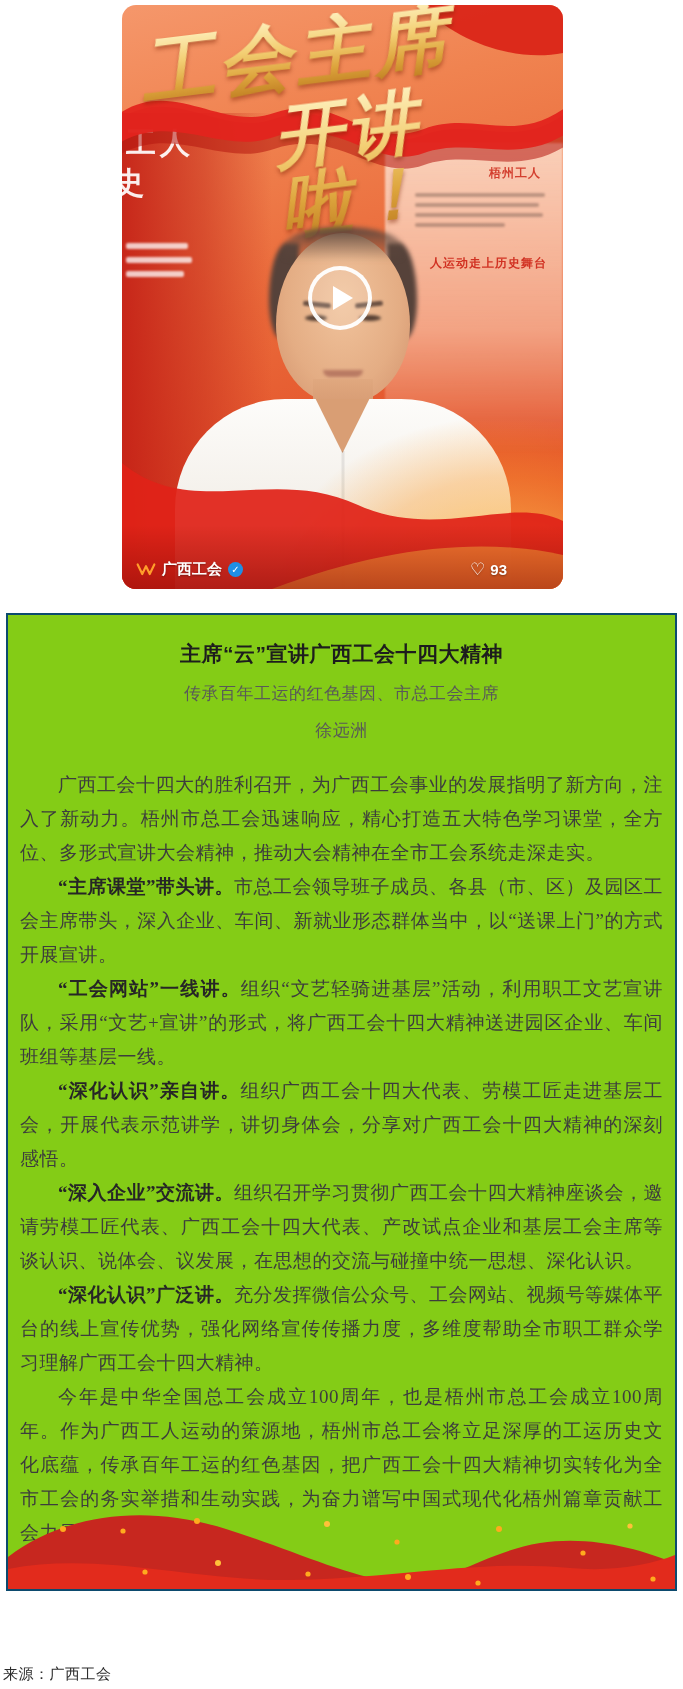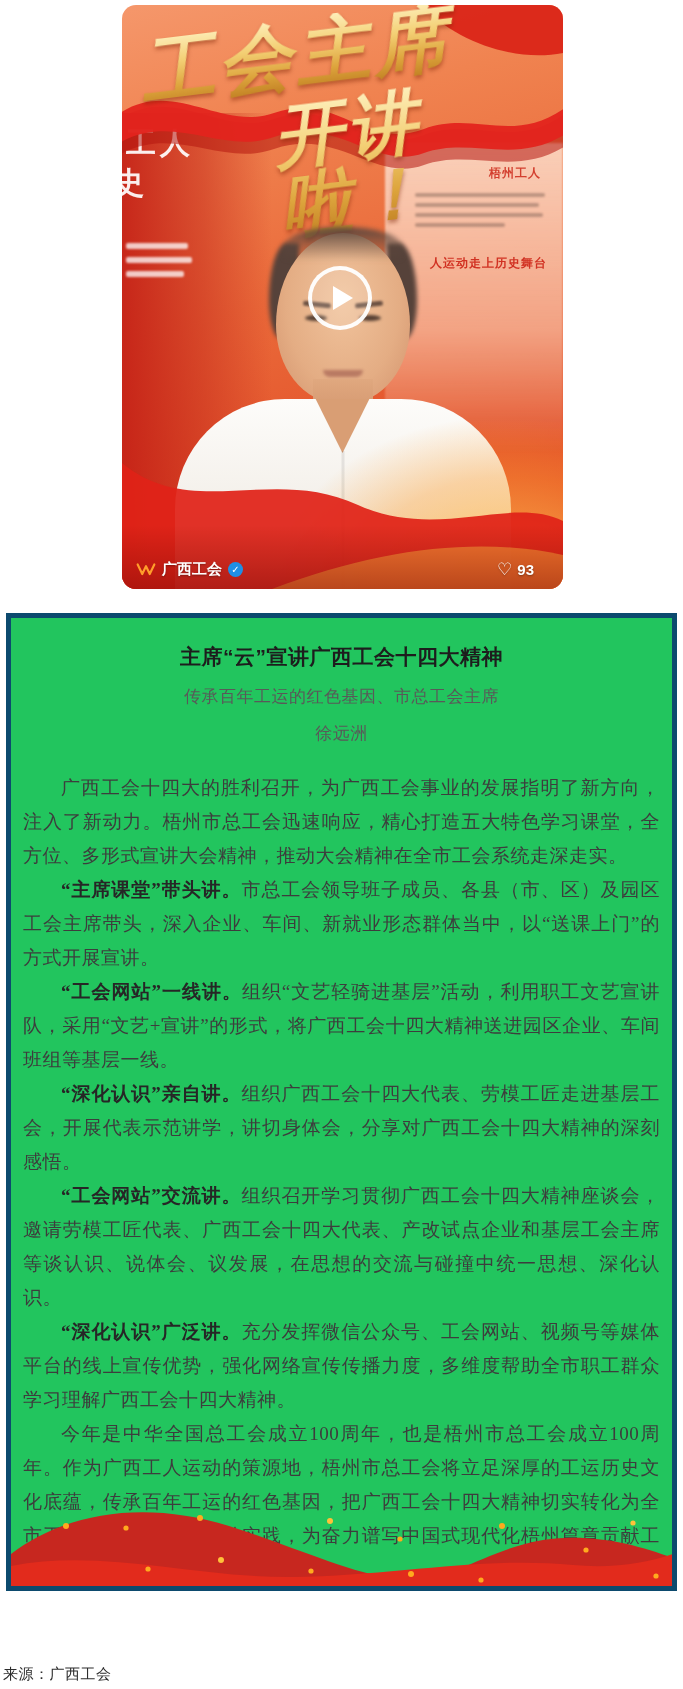--- a/index.html
+++ b/index.html
@@ -69,31 +69,31 @@
   .v-glow{position:absolute;right:-40px;bottom:-30px;width:320px;height:200px;
     background:radial-gradient(ellipse at 70% 80%,rgba(255,190,80,.85) 0%,rgba(255,160,50,.4) 45%,rgba(255,150,40,0) 72%);}
   .v-wave{position:absolute;left:0;bottom:0;width:441px;height:160px;}
   .v-fade{position:absolute;left:0;bottom:0;width:441px;height:64px;
     background:linear-gradient(180deg,rgba(110,5,0,0) 0%,rgba(110,5,0,.42) 100%);}
   
   .play{position:absolute;left:186px;top:261px;width:56px;height:56px;border:4px solid rgba(255,255,255,.95);
     border-radius:50%;background:rgba(255,255,255,.14);display:flex;align-items:center;justify-content:center;cursor:pointer;}
   .play .tri{width:0;height:0;border-left:20px solid #ffffff;border-top:12px solid transparent;border-bottom:12px solid transparent;margin-left:6px;}
   
-  .vbar{position:absolute;left:14px;right:29px;bottom:10px;display:flex;justify-content:space-between;color:#fff;}
+  .vbar{position:absolute;left:14px;right:56px;bottom:10px;display:flex;justify-content:space-between;color:#fff;}
   .vleft{display:flex;align-items:center;gap:6px;}
   .vname{font-size:15px;font-weight:700;text-shadow:0 1px 2px rgba(0,0,0,.35);cursor:pointer;}
   .verify{width:15px;height:15px;border-radius:50%;background:#1f8fe5;color:#fff;font-size:10px;line-height:15px;
     text-align:center;font-weight:700;display:inline-block;}
   .vright{display:flex;align-items:center;gap:5px;font-size:15px;font-weight:700;cursor:pointer;
     text-shadow:0 1px 2px rgba(0,0,0,.35);}
   .heart{font-size:17px;line-height:1;}
   
   .card{position:absolute;left:6px;top:613px;width:671px;height:978px;box-sizing:border-box;
-    border:5px solid #0c4a6e;background:#22c55e;padding:0 12px;overflow:hidden;}
+    border:2px solid #0c4a6e;background:#84cc16;padding:0 12px;overflow:hidden;}
   .a-title{margin:24px 0 0 0;font-size:21px;line-height:30px;font-weight:700;color:#1d1d1d;text-align:center;letter-spacing:.5px;}
   .a-sub{margin-top:14px;font-size:17px;line-height:22px;color:#595959;text-align:center;letter-spacing:.5px;}
   .a-author{margin-top:15px;}
   .abody{margin-top:26px;font-size:19px;line-height:34px;color:#3d3d3d;text-align:justify;letter-spacing:.5px;font-family:Liberation Serif, serif;}
   .abody p{margin:0;text-indent:2em;}
   .abody strong{color:#262626;font-weight:700;}
   .wave{position:absolute;left:0;bottom:0;width:667px;height:94px;}
   
   .src{position:absolute;left:3px;top:1665px;font-size:15px;color:#2d2d2d;letter-spacing:.5px;}
 </style>
@@ -175,21 +175,21 @@
 
 <div class="card">
   <h1 class="a-title">主席“云”宣讲广西工会十四大精神</h1>
   <div class="a-sub">传承百年工运的红色基因、市总工会主席</div>
   <div class="a-sub a-author">徐远洲</div>
   <div class="abody">
       <p><span>广西工会十四大的胜利召开，为广西工会事业的发展指明了新方向，注入了新动力。梧州市总工会迅速响应，精心打造五大特色学习课堂，全方位、多形式宣讲大会精神，推动大会精神在全市工会系统走深走实。</span></p>
       <p><strong>“主席课堂”带头讲。</strong><span>市总工会领导班子成员、各县（市、区）及园区工会主席带头，深入企业、车间、新就业形态群体当中，以“送课上门”的方式开展宣讲。</span></p>
       <p><strong>“工会网站”一线讲。</strong><span>组织“文艺轻骑进基层”活动，利用职工文艺宣讲队，采用“文艺+宣讲”的形式，将广西工会十四大精神送进园区企业、车间班组等基层一线。</span></p>
       <p><strong>“深化认识”亲自讲。</strong><span>组织广西工会十四大代表、劳模工匠走进基层工会，开展代表示范讲学，讲切身体会，分享对广西工会十四大精神的深刻感悟。</span></p>
-      <p><strong>“工会网站”交流讲。</strong><span>组织召开学习贯彻广西工会十四大精神座谈会，邀请劳模工匠代表、广西工会十四大代表、产改试点企业和基层工会主席等谈认识、说体会、议发展，在思想的交流与碰撞中统一思想、深化认识。</span></p>
+      <p><strong>“深入企业”交流讲。</strong><span>组织召开学习贯彻广西工会十四大精神座谈会，邀请劳模工匠代表、广西工会十四大代表、产改试点企业和基层工会主席等谈认识、说体会、议发展，在思想的交流与碰撞中统一思想、深化认识。</span></p>
       <p><strong>“深化认识”广泛讲。</strong><span>充分发挥微信公众号、工会网站、视频号等媒体平台的线上宣传优势，强化网络宣传传播力度，多维度帮助全市职工群众学习理解广西工会十四大精神。</span></p>
       <p><span>今年是中华全国总工会成立100周年，也是梧州市总工会成立100周年。作为广西工人运动的策源地，梧州市总工会将立足深厚的工运历史文化底蕴，传承百年工运的红色基因，把广西工会十四大精神切实转化为全市工会的务实举措和生动实践，为奋力谱写中国式现代化梧州篇章贡献工会力量。</span></p>
     </div>
 
   <svg class="wave" viewBox="0 0 667 94" preserveAspectRatio="none">
     <path d="M0,62 C55,20 135,8 218,34 C282,54 335,80 385,87 C438,93 472,58 532,48 C582,40 632,54 667,68 L667,94 L0,94 Z" fill="#c7271f"></path>
     <path d="M555,94 C588,76 630,68 667,72 L667,94 Z" fill="#a81b15"></path>
     <path d="M0,74 C92,56 182,86 282,85 C384,84 470,64 562,73 C604,77 642,70 667,60 L667,94 L0,94 Z" fill="#e22b1c"></path>
     <g fill="#ffaa1e">
       <circle cx="55" cy="34" r="3"></circle>

